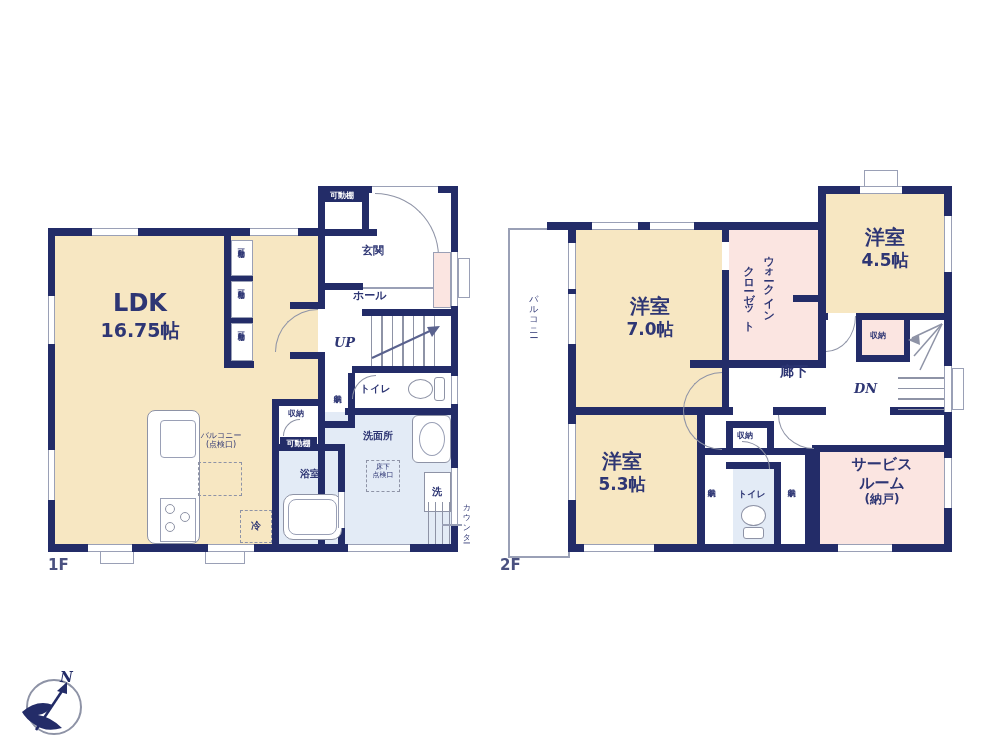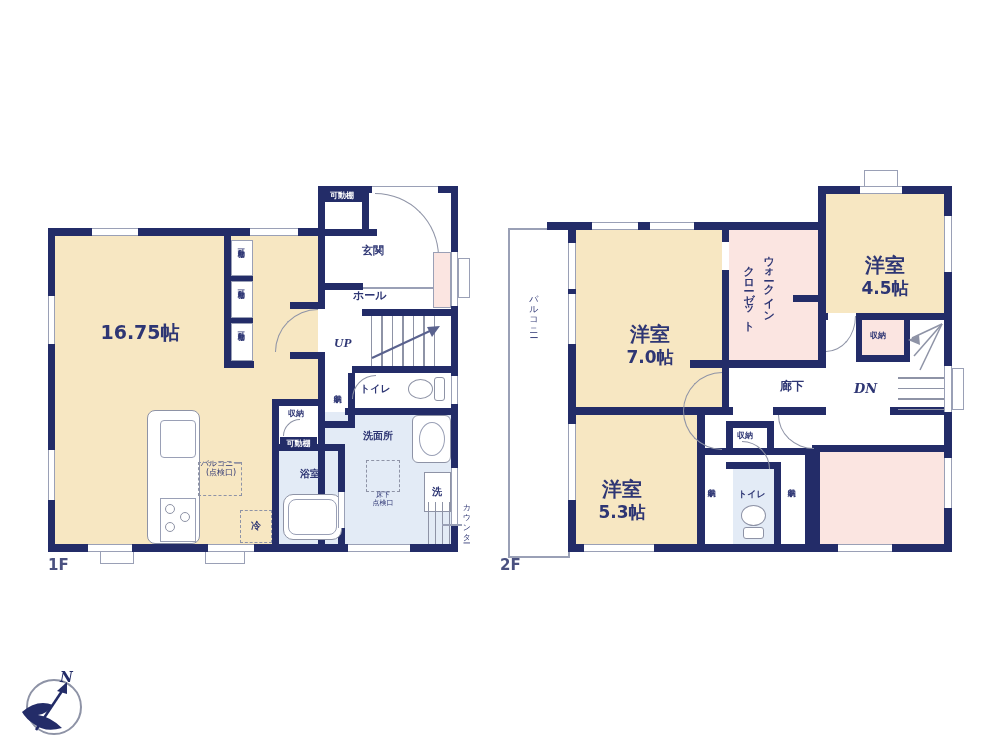--- a/index.html
+++ b/index.html
@@ -5,21 +5,21 @@
   html,body{margin:0;padding:0;background:#fff;}
   .canvas{position:relative;width:1000px;height:750px;background:#fff;overflow:hidden;
           font-family:"DejaVu Sans",sans-serif;color:#2e3674;}
   .wall{position:absolute;background:#232c68;}
   .room{position:absolute;}
   .cream{background:#f7e7c2;}
   .pink{background:#fbe5e1;}
   .blue{background:#e3ebf6;}
   .white{background:#ffffff;}
   .lbl{position:absolute;font-weight:bold;color:#2e3674;white-space:nowrap;line-height:1.1;}
-  .ctr{text-align:center;margin-top:28px;}
+  .ctr{text-align:center;}
   .vt{writing-mode:vertical-rl;text-orientation:upright;letter-spacing:1px;}
   .win{position:absolute;background:#fff;border-top:1.5px solid #9aa0b6;border-bottom:1.5px solid #9aa0b6;box-sizing:border-box;}
   .winv{position:absolute;background:#fff;border-left:1.5px solid #9aa0b6;border-right:1.5px solid #9aa0b6;box-sizing:border-box;}
   .outline{position:absolute;border:1.5px solid #9aa0b6;box-sizing:border-box;background:#fff;}
   .dash{position:absolute;border:1.5px dashed #8e93a6;box-sizing:border-box;}
   .fix{position:absolute;border:1.5px solid #8e93a6;box-sizing:border-box;background:#fff;}
   .arc{position:absolute;box-sizing:border-box;border:0 solid #8e93a6;}
   .tag{position:absolute;background:#232c68;color:#fff;font-weight:bold;text-align:center;
        font-size:8px;line-height:13px;}
   .stairs-v{position:absolute;background:repeating-linear-gradient(90deg,transparent 0 9px,#8e93a6 9px 10.5px);}
@@ -91,21 +91,21 @@
 
   <div class="outline" style="left:231px;top:240px;width:22px;height:36px;"></div>
   <div class="outline" style="left:231px;top:281px;width:22px;height:37px;"></div>
   <div class="outline" style="left:231px;top:323px;width:22px;height:38px;"></div>
   <div class="lbl vt" style="left:236px;top:243px;font-size:7px;">可動棚</div>
   <div class="lbl vt" style="left:236px;top:284px;font-size:7px;">可動棚</div>
   <div class="lbl vt" style="left:236px;top:326px;font-size:7px;">可動棚</div>
   <div class="tag" style="left:322px;top:189px;width:40px;height:13px;">可動棚</div>
 
   <div class="stairs-v" style="left:362px;top:316px;width:82px;height:50px;"></div>
-  <div class="lbl ital" style="left:334px;top:336px;font-size:13px;font-family:Liberation Serif, serif;">UP</div>
+  <div class="lbl ital" style="left:334px;top:336px;font-size:13px;">UP</div>
 
   <div class="lbl" style="left:360px;top:383px;font-size:10px;">トイレ</div>
   <div class="fix" style="left:408px;top:379px;width:25px;height:20px;border-radius:50%;"></div>
   <div class="fix" style="left:434px;top:377px;width:11px;height:24px;border-radius:3px;"></div>
   <div class="lbl vt" style="left:332px;top:388px;font-size:8px;">収納</div>
   <div class="arc" style="left:352px;top:375px;width:24px;height:24px;border-top:1.5px solid #8e93a6;border-left:1.5px solid #8e93a6;border-radius:100% 0 0 0;"></div>
 
   <div class="lbl" style="left:363px;top:430px;font-size:10px;">洗面所</div>
   <div class="dash" style="left:366px;top:460px;width:34px;height:32px;"></div>
   <div class="lbl ctr" style="left:366px;top:464px;width:34px;font-size:7px;font-weight:normal;">
@@ -135,20 +135,21 @@
     <div>(点検口)</div>
   </div>
   <div class="dash" style="left:198px;top:462px;width:44px;height:34px;"></div>
   <div class="dash" style="left:240px;top:510px;width:32px;height:33px;"></div>
   <div class="lbl" style="left:251px;top:520px;font-size:10px;">冷</div>
   <div class="lbl" style="left:288px;top:410px;font-size:8px;">収納</div>
   <div class="arc" style="left:283px;top:419px;width:17px;height:17px;border-top:1.5px solid #8e93a6;border-left:1.5px solid #8e93a6;border-radius:100% 0 0 0;"></div>
   <div class="tag" style="left:280px;top:437px;width:37px;height:13px;">可動棚</div>
 
   <div class="lbl ctr" style="left:80px;top:290px;width:120px;">
+    <div style="font-size:24px;">LDK</div>
     <div style="font-size:19px;margin-top:4px;">16.75帖</div>
   </div>
   <div class="lbl" style="left:362px;top:245px;font-size:11px;">玄関</div>
   <div class="lbl" style="left:353px;top:290px;font-size:11px;">ホール</div>
   <div class="floorlbl" style="left:48px;top:556px;">1F</div>
 
   <div style="position:absolute;left:508px;top:228px;width:62px;height:330px;border:2px solid #9aa0b6;box-sizing:border-box;background:#fff;"></div>
   <div class="lbl vt" style="left:528px;top:288px;font-size:9px;font-weight:normal;">バルコニー</div>
 
   <div class="room white" style="left:576px;top:230px;width:368px;height:314px;"></div>
@@ -223,28 +224,33 @@
   <div class="lbl ctr" style="left:828px;top:226px;width:114px;">
     <div style="font-size:20px;">洋室</div>
     <div style="font-size:17px;margin-top:3px;">4.5帖</div>
   </div>
   <div class="lbl ctr" style="left:562px;top:450px;width:120px;">
     <div style="font-size:20px;">洋室</div>
     <div style="font-size:17px;margin-top:3px;">5.3帖</div>
   </div>
   <div class="lbl vt" style="left:762px;top:248px;font-size:11px;">ウォークイン</div>
   <div class="lbl vt" style="left:742px;top:258px;font-size:11px;">クローゼット</div>
-  <div class="lbl" style="left:780px;top:380px;font-size:12px;">廊下</div>
+  <div class="lbl" style="left:780px;top:364px;font-size:14px;">廊下</div>
   <div class="lbl" style="left:870px;top:332px;font-size:8px;">収納</div>
   <div class="lbl" style="left:737px;top:432px;font-size:8px;">収納</div>
   <div class="lbl vt" style="left:706px;top:482px;font-size:8px;">収納</div>
   <div class="lbl vt" style="left:786px;top:482px;font-size:8px;">収納</div>
   <div class="lbl" style="left:738px;top:490px;font-size:9px;">トイレ</div>
   <div class="fix" style="left:741px;top:505px;width:25px;height:21px;border-radius:50%;"></div>
   <div class="fix" style="left:743px;top:527px;width:21px;height:12px;border-radius:3px;"></div>
+  <div class="lbl ctr" style="left:826px;top:456px;width:112px;">
+    <div style="font-size:15px;">サービス</div>
+    <div style="font-size:15px;margin-top:2px;">ルーム</div>
+    <div style="font-size:12px;margin-top:2px;">(納戸)</div>
+  </div>
   <div class="floorlbl" style="left:500px;top:556px;">2F</div>
 
   <svg class="ovl" width="1000" height="750" viewBox="0 0 1000 750">
     <line x1="372" y1="358" x2="432" y2="330" stroke="#5a628e" stroke-width="2"></line>
     <path d="M440 326 l-13 1 5 10 z" fill="#5a628e"></path>
     <line x1="942" y1="324" x2="912" y2="338" stroke="#8e93a6" stroke-width="1.5"></line>
     <line x1="942" y1="324" x2="914" y2="356" stroke="#8e93a6" stroke-width="1.5"></line>
     <line x1="942" y1="324" x2="920" y2="370" stroke="#8e93a6" stroke-width="1.5"></line>
     <path d="M908 340 l11 -5 1 10 z" fill="#8e93a6"></path>
   </svg>

